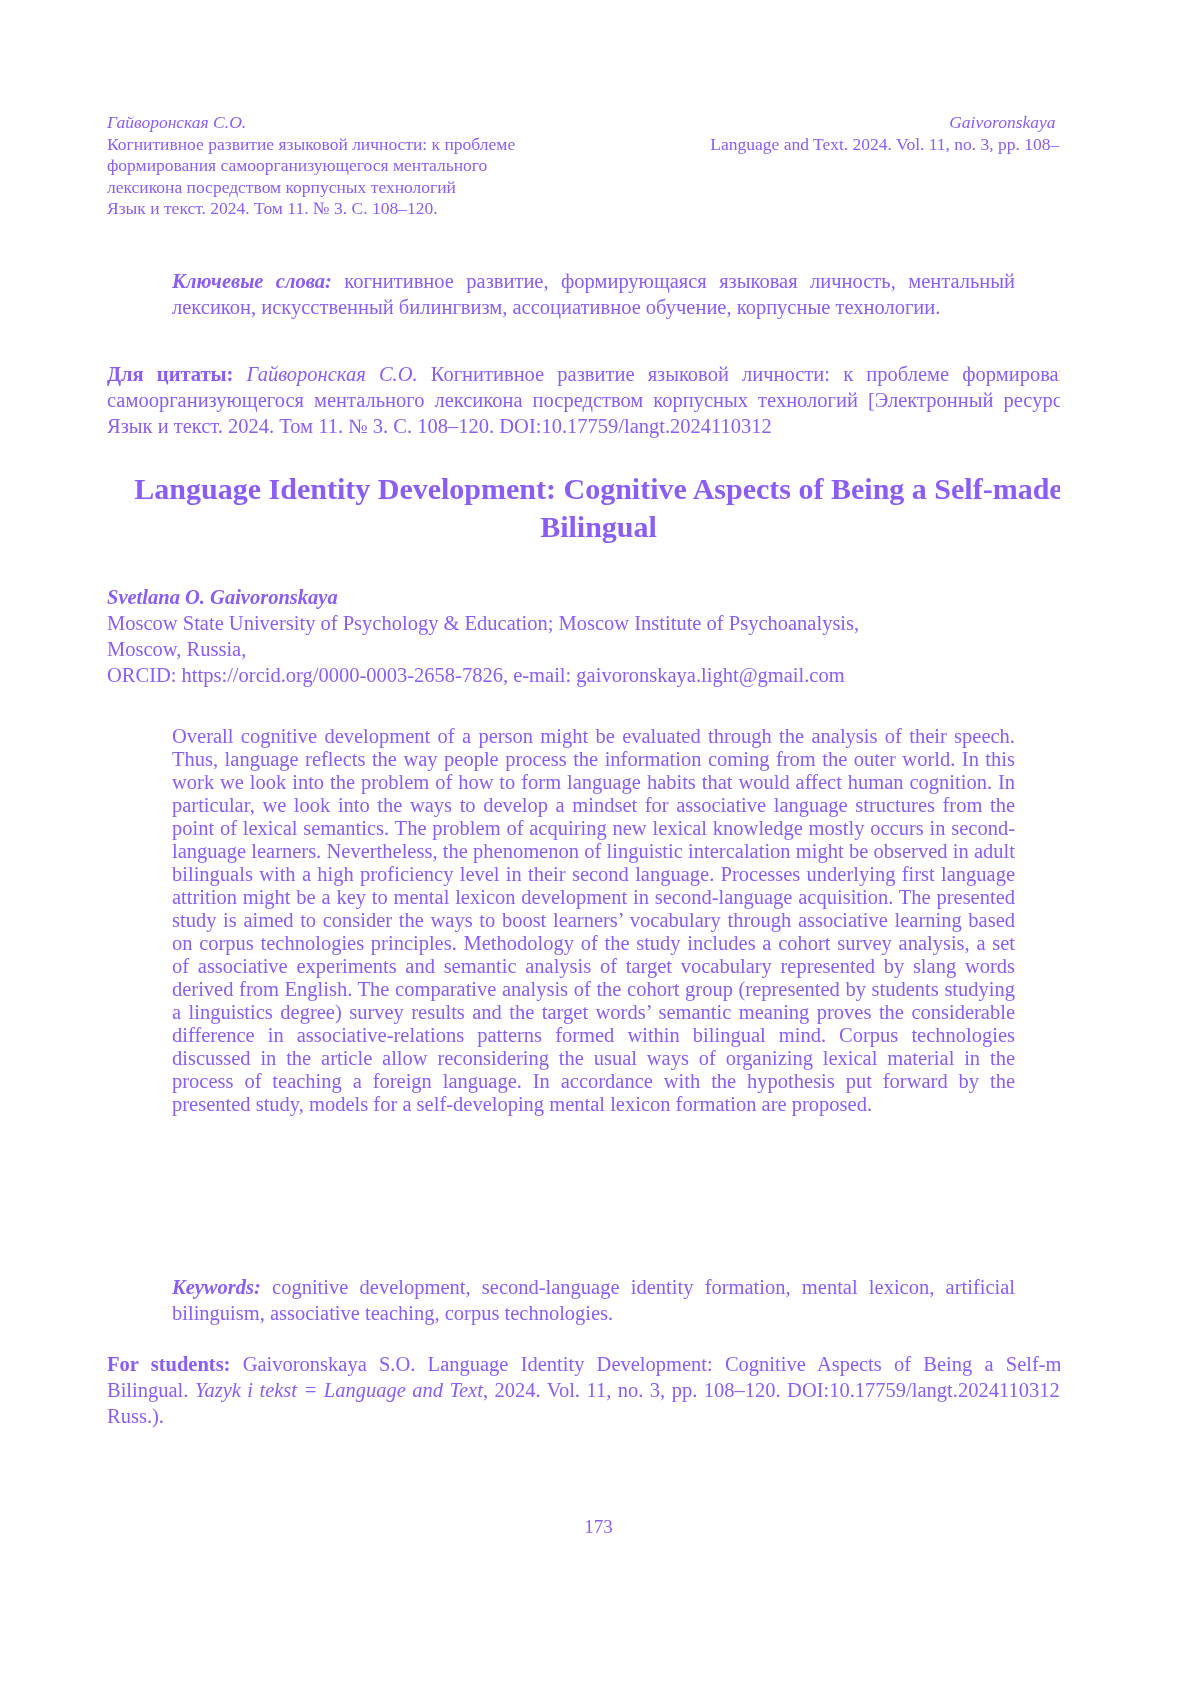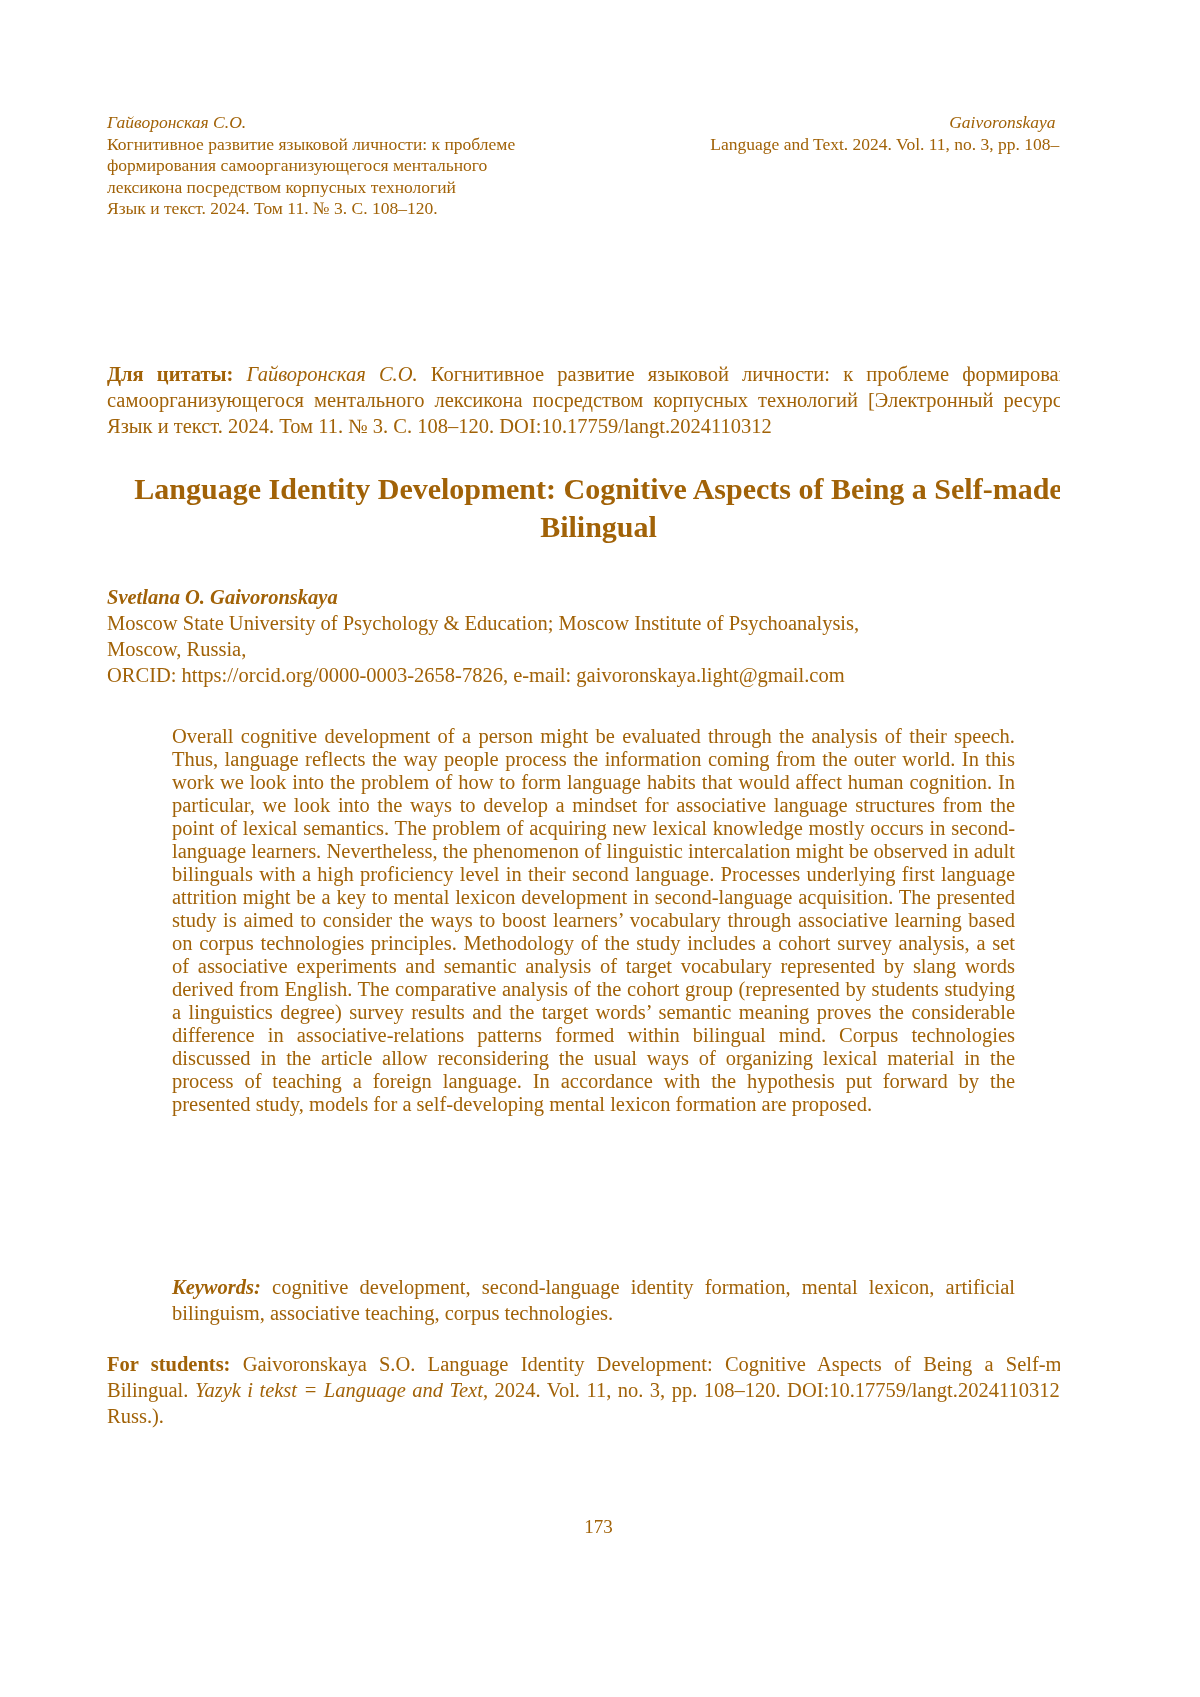--- a/index.html
+++ b/index.html
@@ -1,21 +1,21 @@
 <!DOCTYPE html>
 <html><head>
 <meta charset="utf-8">
 <style>
   html, body { margin: 0; padding: 0; background: #ffffff; }
   .page {
     position: relative;
     width: 1060px;
     height: 1697px;
     background: #ffffff;
-    color: #a16207;
+    color: #8b5cf6;
     font-family: "Liberation Serif", "DejaVu Serif", serif;
     overflow: hidden;
   }
   .abs { position: absolute; }
   .justify { text-align: justify; }
   .center { text-align: center; }
   .preline { white-space: pre-line; }
   .b { font-weight: bold; }
   .i { font-style: italic; }
   .bi { font-weight: bold; font-style: italic; }
@@ -58,20 +58,21 @@
 формирования самоорганизующегося ментального
 лексикона посредством корпусных технологий</div>
     <div>Язык и текст. 2024. Том 11. № 3. С. 108–120.</div>
   </div>
 
   <div class="abs hdr" id="header-right">
     <div class="i">Gaivoronskaya S.O.</div>
     <div>Language and Text. 2024. Vol. 11, no. 3, pp. 108–120.</div>
   </div>
 
+  <p class="abs body-text justify" id="keywords-ru"><span class="bi">Ключевые слова:</span><span> когнитивное развитие, формирующаяся языковая личность, ментальный лексикон, искусственный билингвизм, ассоциативное обучение, корпусные технологии.</span></p>
 
   <p class="abs body-text justify" id="citation-ru"><span class="b">Для цитаты:</span><span class="i"> Гайворонская С.О. </span><span>Когнитивное развитие языковой личности: к проблеме формирования самоорганизующегося ментального лексикона посредством корпусных технологий [Электронный ресурс] // Язык и текст. 2024. Том 11. № 3. С. 108–120. DOI:10.17759/langt.2024110312</span></p>
 
   <h1 class="abs center" id="article-title" style="margin:0;">Language Identity Development: Cognitive Aspects of Being a Self-made Bilingual</h1>
 
   <div class="abs body-text" id="author-block">
     <div class="bi">Svetlana O. Gaivoronskaya</div>
     <div class="preline">Moscow State University of Psychology &amp; Education; Moscow Institute of Psychoanalysis,
 Moscow, Russia,
 ORCID: https://orcid.org/0000-0003-2658-7826, e-mail: gaivoronskaya.light@gmail.com</div>

